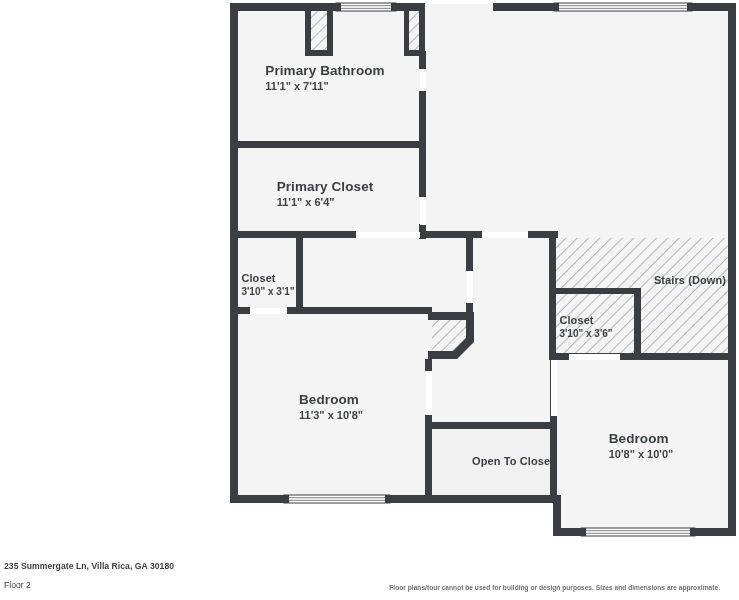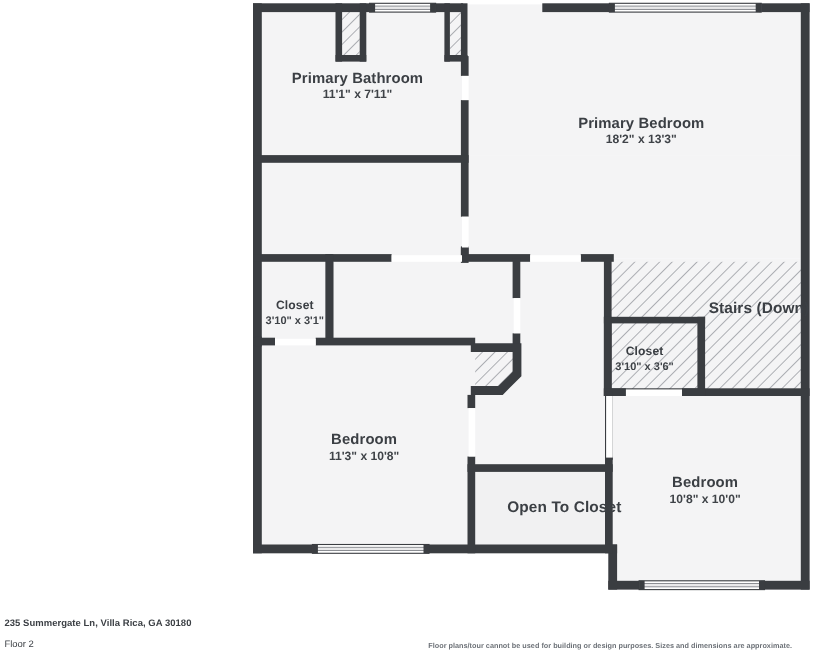--- a/index.html
+++ b/index.html
@@ -24,21 +24,21 @@
   }
 
   #plan-svg {
     position: absolute;
     left: 0;
     top: 0;
   }
 
   .room-label {
     position: absolute;
-    text-align: center;
+    text-align: left;
     color: #3b3f44;
     line-height: 1.18;
     white-space: nowrap;
     transform: translate(-50%, -50%);
     pointer-events: none;
   }
   .room-label .rl-name {
     font-size: 13.5px;
     font-weight: bold;
     letter-spacing: 0.1px;
@@ -46,21 +46,21 @@
   }
   .room-label .rl-dims {
     font-size: 11px;
     font-weight: bold;
     display: block;
     margin-top: 1px;
     color: #3f4348;
   }
   .room-label.small .rl-name { font-size: 11px; }
   .room-label.small .rl-dims { font-size: 10px; }
-  .room-label.nodims .rl-name { font-size: 14px; margin-left: 44px; }
+  .room-label.nodims .rl-name { font-size: 11px; margin-left: 44px; }
 
   #footer {
     position: absolute;
     left: 0;
     top: 552px;
     width: 728px;
     height: 48px;
   }
   .addr-line {
     position: absolute;
@@ -243,25 +243,25 @@
         <rect x="551" y="360" width="6" height="56"></rect>
       </g>
     </g>
   </svg>
 
   <div class="room-label" style="left:325px; top:78px;">
     <span class="rl-name">Primary Bathroom</span>
     <span class="rl-dims">11'1" x 7'11"</span>
   </div>
 
-  <div class="room-label" style="left:583px; top:119px;">
-    <span class="rl-name">Primary Bedroom</span>
-    <span class="rl-dims">18'2" x 13'3"</span>
-  </div>
-
+
+  <div class="room-label" style="left:325px; top:194px;">
+    <span class="rl-name">Primary Closet</span>
+    <span class="rl-dims">11'1" x 6'4"</span>
+  </div>
 
   <div class="room-label small" style="left:268px; top:285px;">
     <span class="rl-name">Closet</span>
     <span class="rl-dims">3'10" x 3'1"</span>
   </div>
 
 
   <div class="room-label nodims" style="left:668px; top:280px;">
     <span class="rl-name">Stairs (Down)</span>
   </div>

